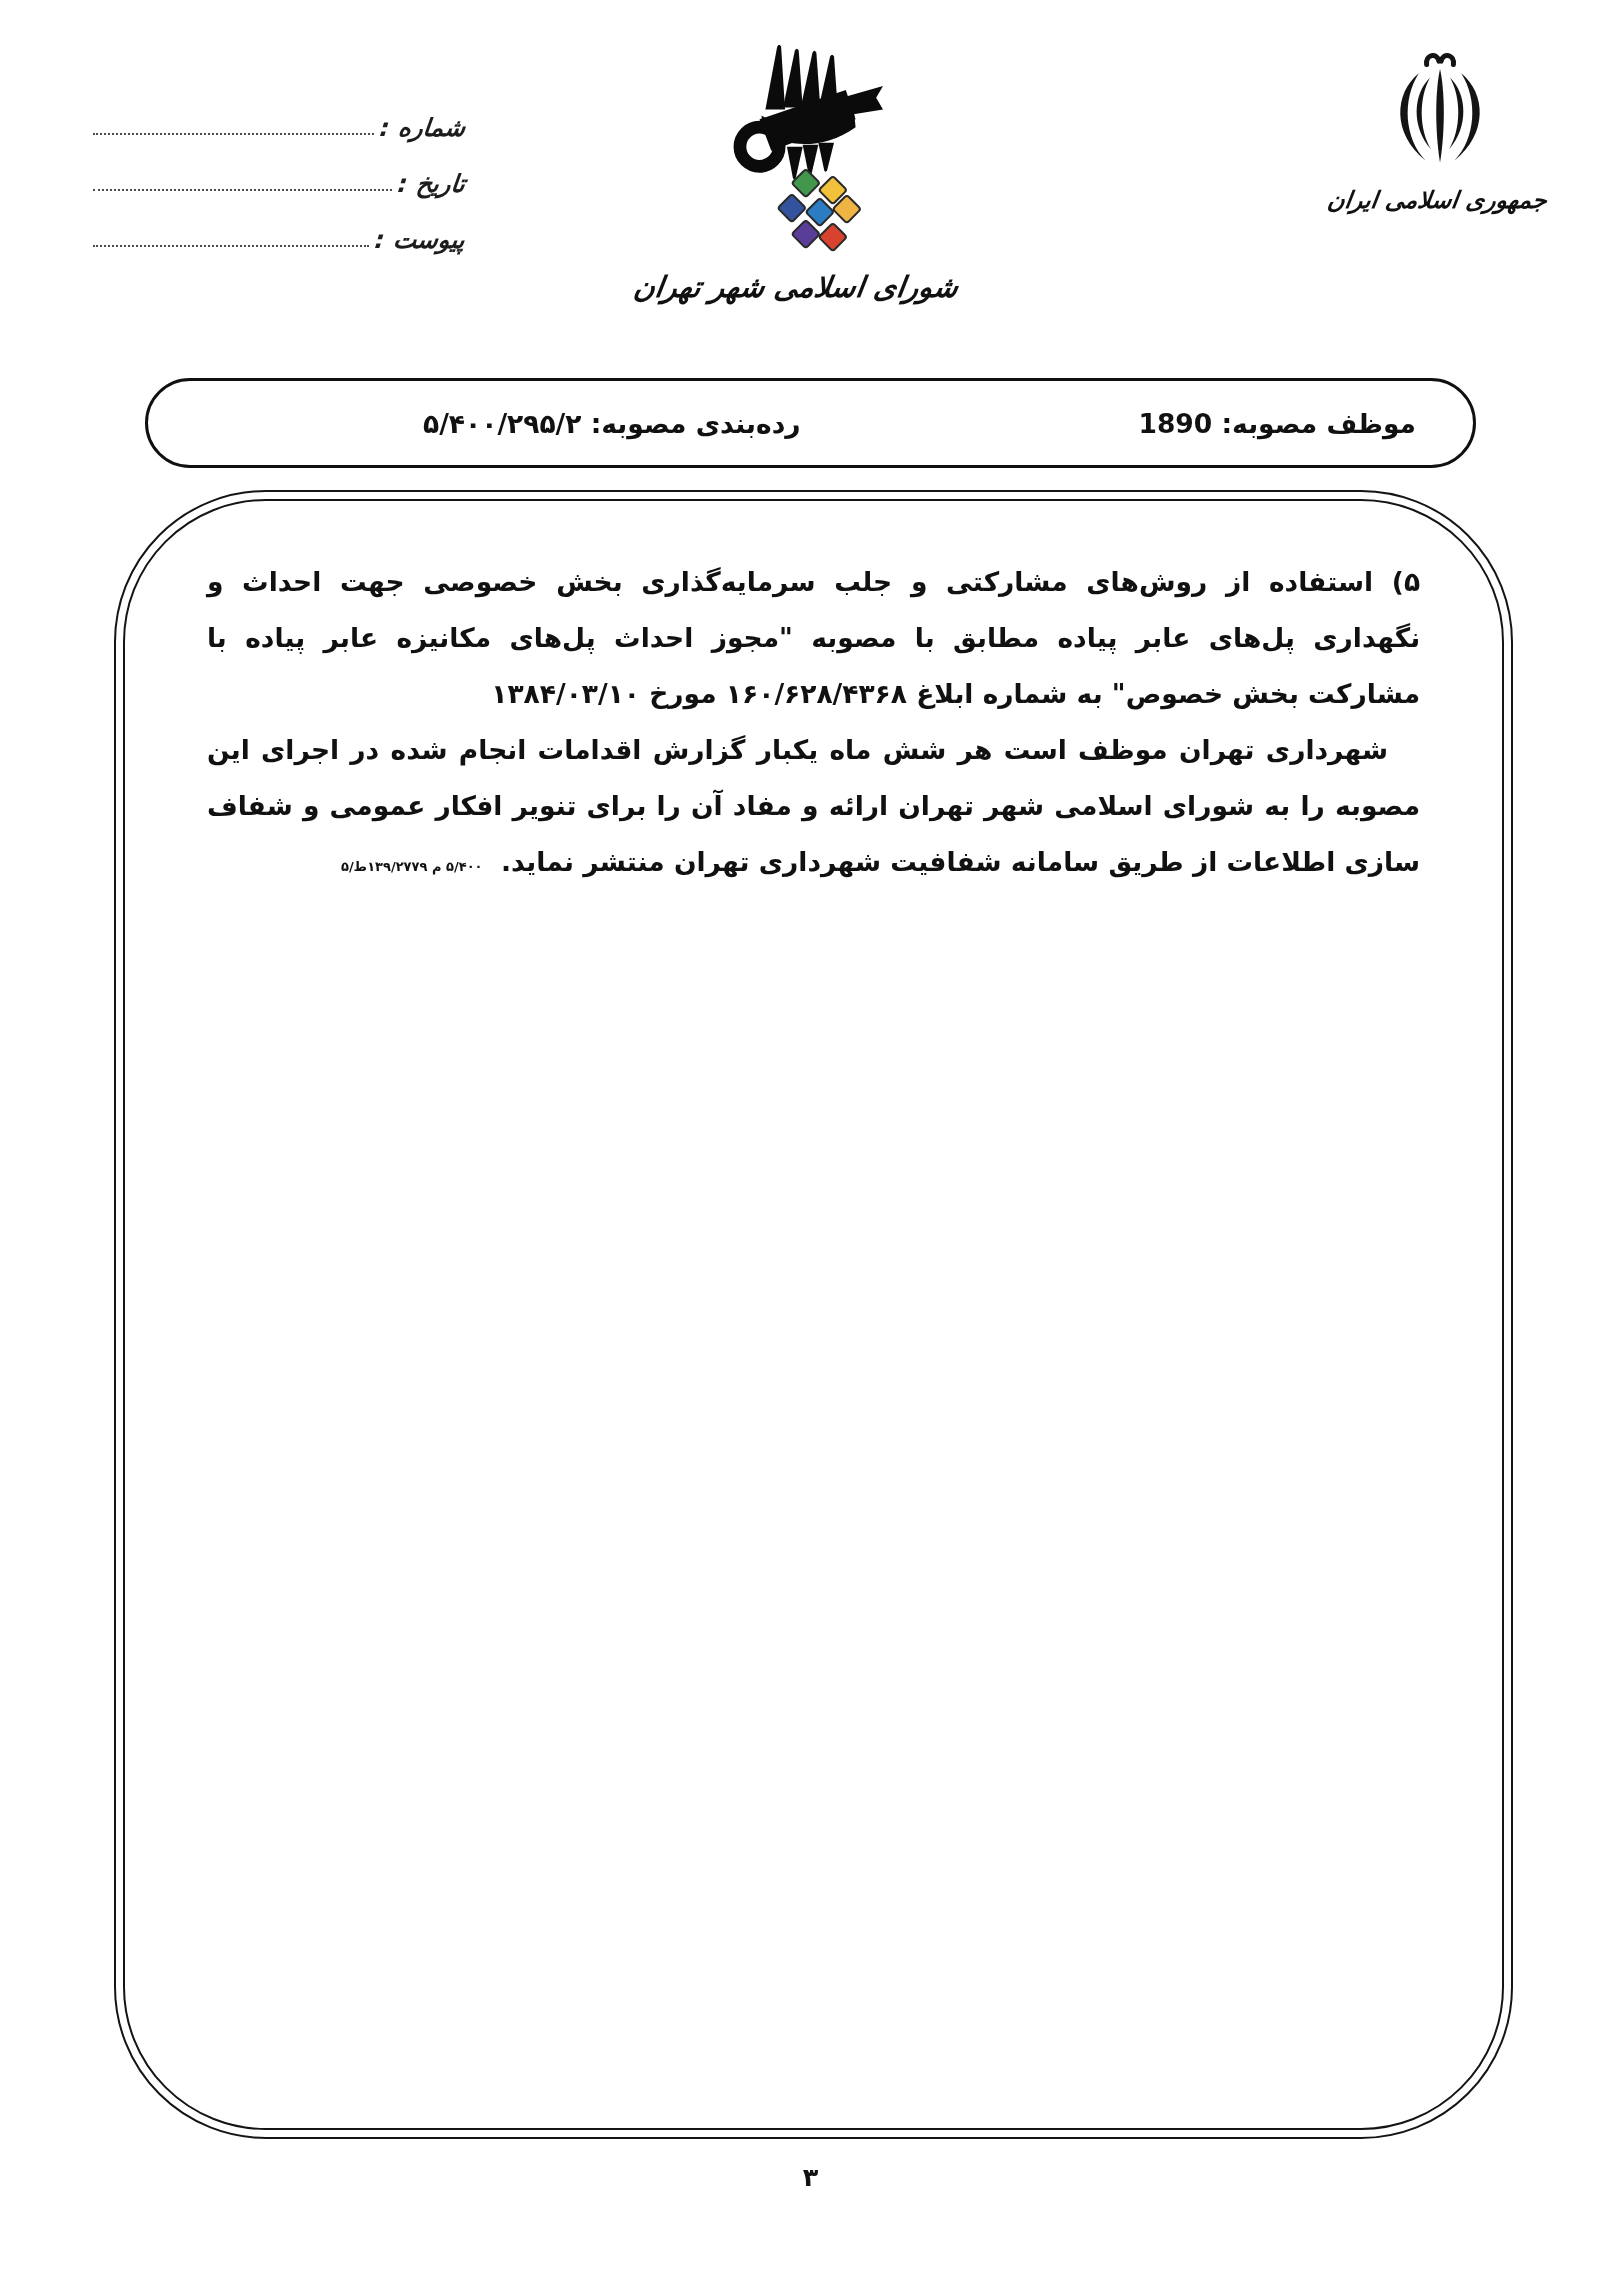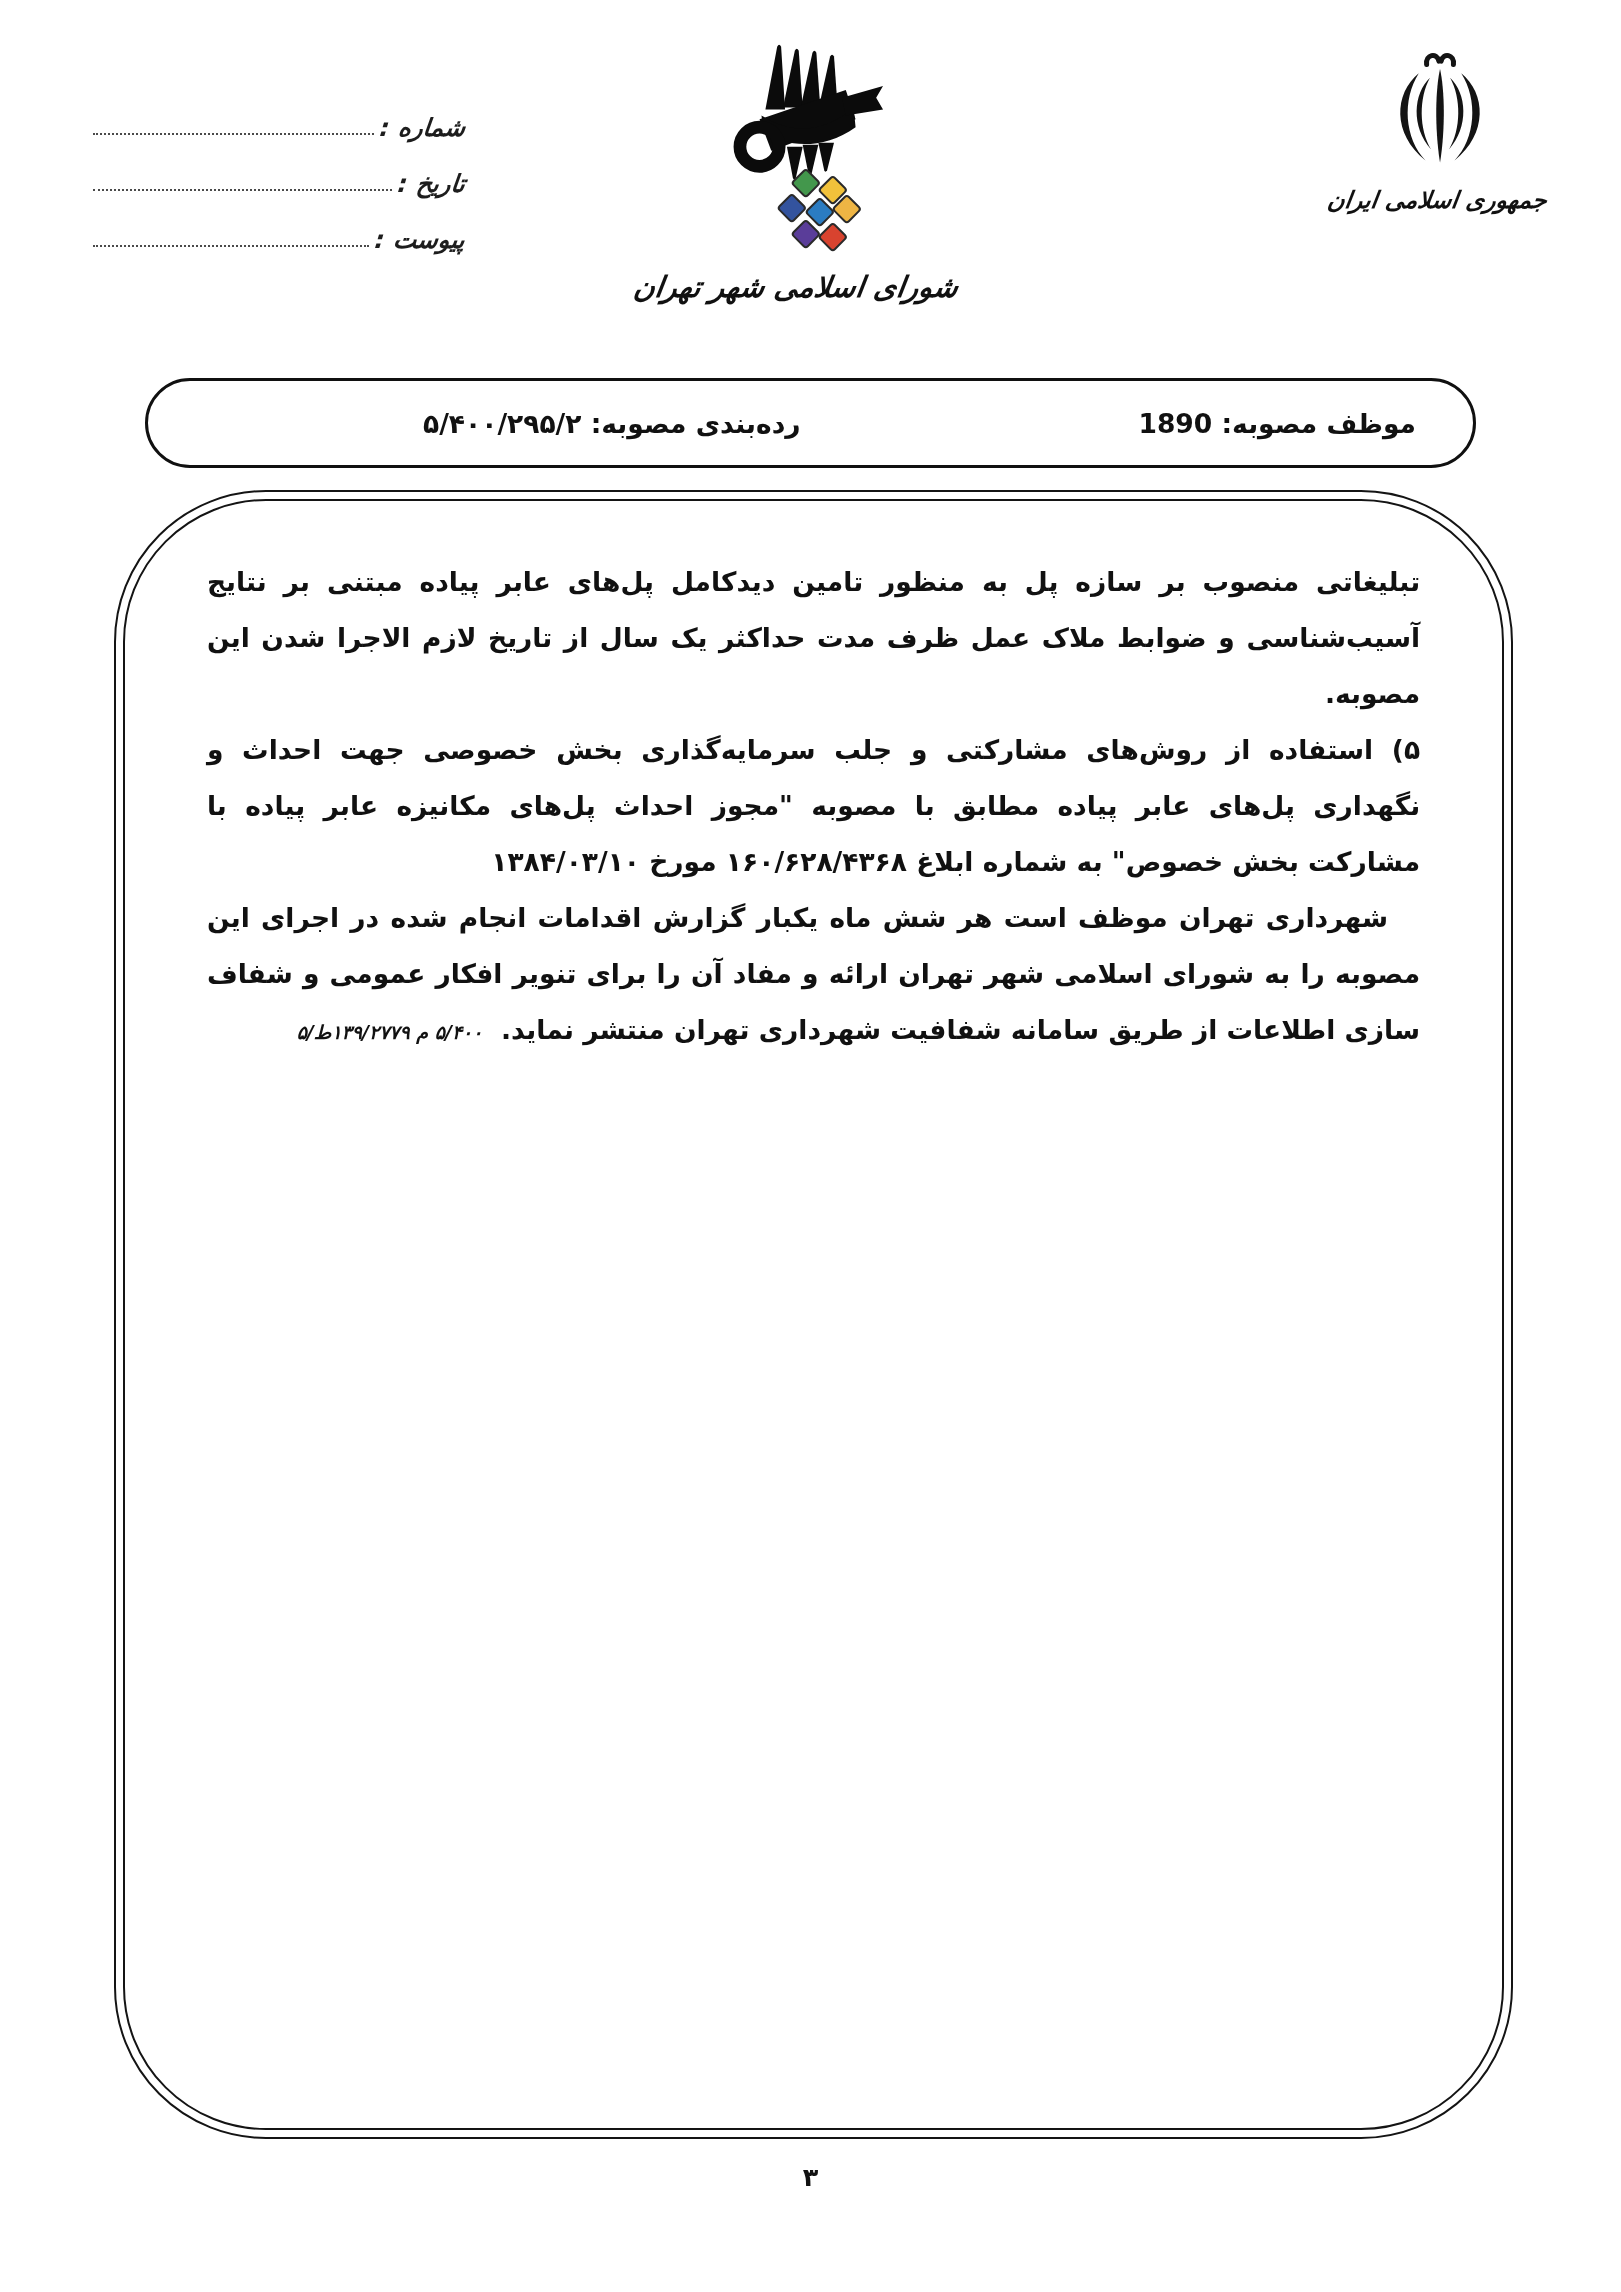--- a/index.html
+++ b/index.html
@@ -64,21 +64,21 @@
   .main-box-inner {
     width: 100%; height: 100%; box-sizing: border-box;
     border: 2.9px solid #141414; border-radius: 143px;
     padding: 53px 82px 0 82px;
     overflow: hidden;
   }
   .content { font-size: 26.5px; font-weight: bold; line-height: 56px; text-align: justify; }
   .content p { margin: 0; }
   .content .heading { text-align: right; }
   .indent { text-indent: 32px; }
-  .ref { font-size: 19px; font-weight: bold; white-space: nowrap; font-style: italic; }
+  .ref { font-size: 13px; font-weight: bold; white-space: nowrap; }
 
   
   .page-num {
     position: absolute; top: 2162px; left: 0; width: 100%;
     text-align: center; font-size: 25.5px; font-weight: bold;
   }
 </style>
 </head>
 <body>
 
@@ -155,21 +155,20 @@
   </div>
   <div class="id-group">
     <span>رده‌بندی مصوبه:</span>
     <span>۵/۴۰۰/۲۹۵/۲</span>
   </div>
 </div>
 
 <div class="main-box">
   <div class="main-box-inner">
     <div class="content">
-      <p>تبلیغاتی منصوب بر سازه پل به منظور تامین دیدکامل پل‌های عابر پیاده مبتنی بر نتایج آسیب‌شناسی و ضوابط ملاک عمل ظرف مدت حداکثر یک سال از تاریخ لازم الاجرا شدن این مصوبه.</p>
       <p>۵) استفاده از روش‌های مشارکتی و جلب سرمایه‌گذاری بخش خصوصی جهت احداث و نگهداری پل‌های عابر پیاده مطابق با مصوبه "مجوز احداث پل‌های مکانیزه عابر پیاده با مشارکت بخش خصوص" به شماره ابلاغ ۱۶۰/۶۲۸/۴۳۶۸ مورخ ۱۳۸۴/۰۳/۱۰</p>
       <p class="indent"><span>شهرداری تهران موظف است هر شش ماه یکبار گزارش اقدامات انجام شده در اجرای این مصوبه را به شورای اسلامی شهر تهران ارائه و مفاد آن را برای تنویر افکار عمومی و شفاف سازی اطلاعات از طریق سامانه شفافیت شهرداری تهران منتشر نماید.</span>&nbsp;&nbsp;<span class="ref">۵/۴۰۰ م ۱۳۹/۲۷۷۹ط/۵</span></p>
     </div>
   </div>
 </div>
 
 <div class="page-num">۳</div>
 
 
 </body></html>

